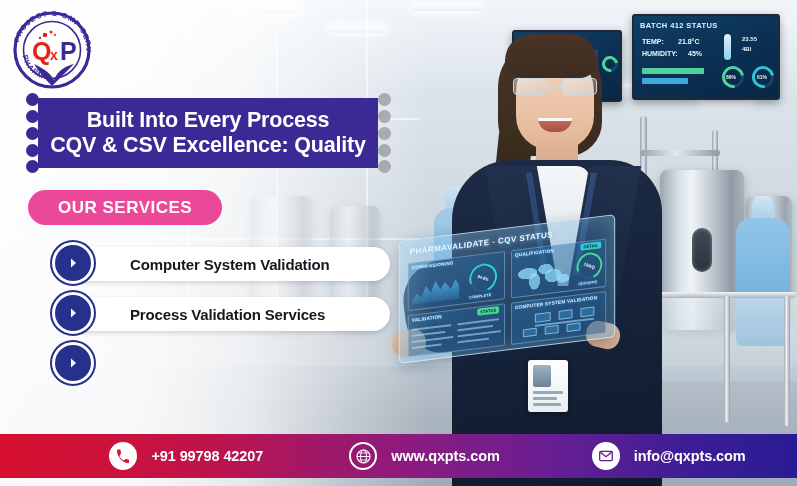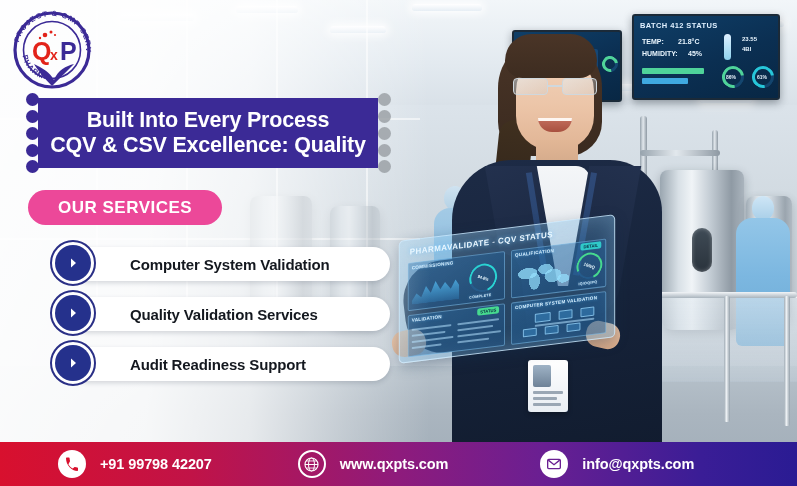--- a/index.html
+++ b/index.html
@@ -358,23 +358,23 @@
   }
   .si-icon .inner{
     width:36px; height:36px; border-radius:50%;
     background:#25318c;
     display:flex; align-items:center; justify-content:center;
   }
   .si-icon svg{ display:block; }
 
   
   .footer{
-    position:absolute; left:0; right:0; bottom:0; height:44px;
+    position:absolute; left:0; right:0; bottom:8px; height:44px;
     background:linear-gradient(90deg,#d8102e 0%, #c11347 24%, #8e1b7c 50%, #6a1f92 68%, #3a1d96 88%, #2a1b93 100%);
-    display:flex; align-items:center;
+    display:flex; align-items:center;justify-content:center;
   }
   .fc{ display:flex; align-items:center; }
   .fc .ficon{
     width:28px; height:28px; border-radius:50%;
     display:flex; align-items:center; justify-content:center;
     flex:none;
   }
   .fc .ficon.solid{ background:#fff; }
   .fc .ficon.outline{ background:transparent; border:2px solid #fff; }
   .fc .ftext{
@@ -610,35 +610,32 @@
         <span class="inner">
           <svg width="14" height="14" viewBox="0 0 14 14" aria-hidden="true">
             <path d="M5 2.5 L10 7 L5 11.5 Z" fill="#ffffff"></path>
           </svg>
         </span>
       </div>
     </div>
 
     <div class="service-item">
       <div class="si-pill">
-        <span class="si-label">Quality Validation Services</span>
+        <span class="si-label">Process Validation Services</span>
       </div>
       <div class="si-icon">
         <span class="inner">
           <svg width="14" height="14" viewBox="0 0 14 14" aria-hidden="true">
             <path d="M5 2.5 L10 7 L5 11.5 Z" fill="#ffffff"></path>
           </svg>
         </span>
       </div>
     </div>
 
     <div class="service-item">
-      <div class="si-pill">
-        <span class="si-label">Audit Readiness Support</span>
-      </div>
       <div class="si-icon">
         <span class="inner">
           <svg width="14" height="14" viewBox="0 0 14 14" aria-hidden="true">
             <path d="M5 2.5 L10 7 L5 11.5 Z" fill="#ffffff"></path>
           </svg>
         </span>
       </div>
     </div>
 
 

